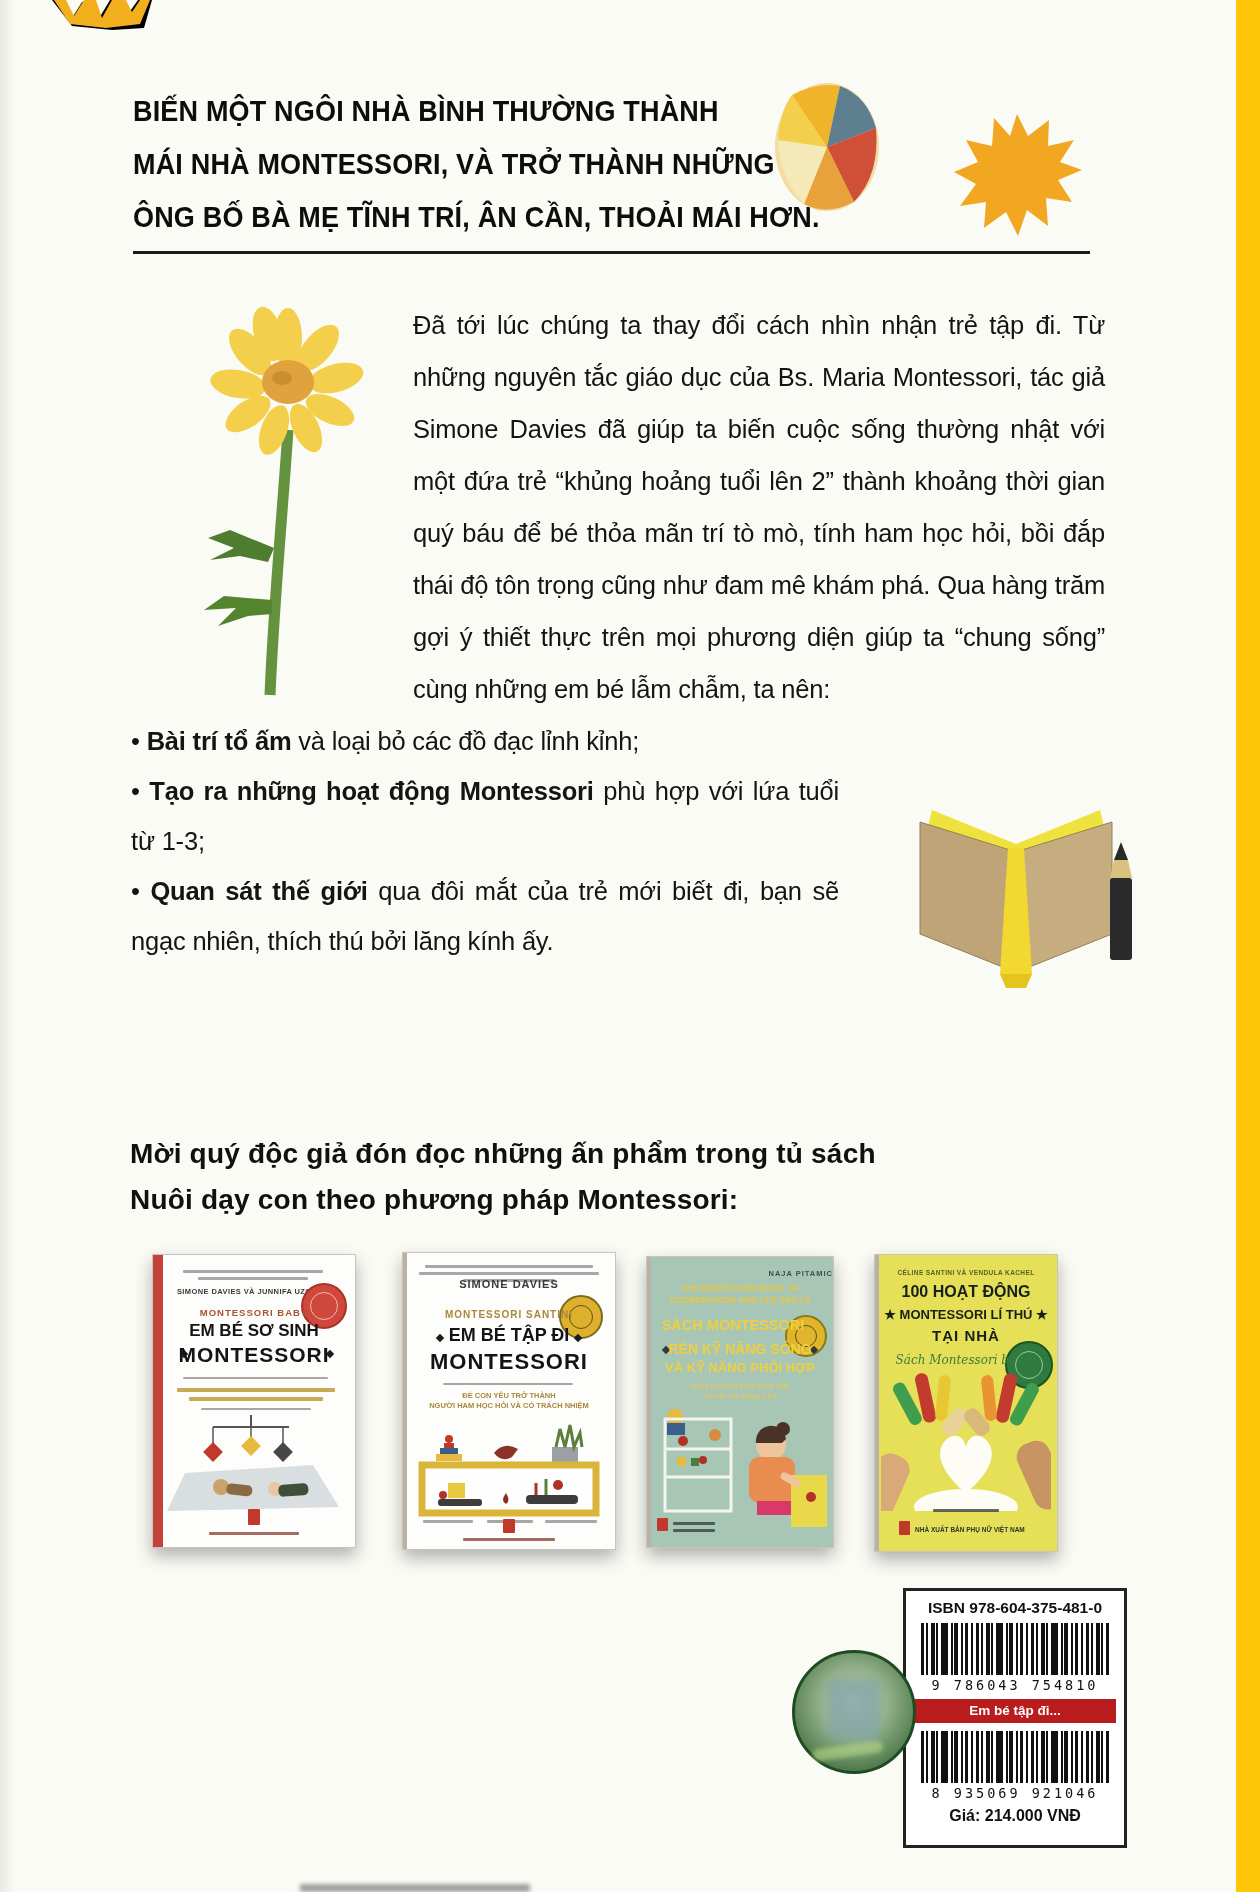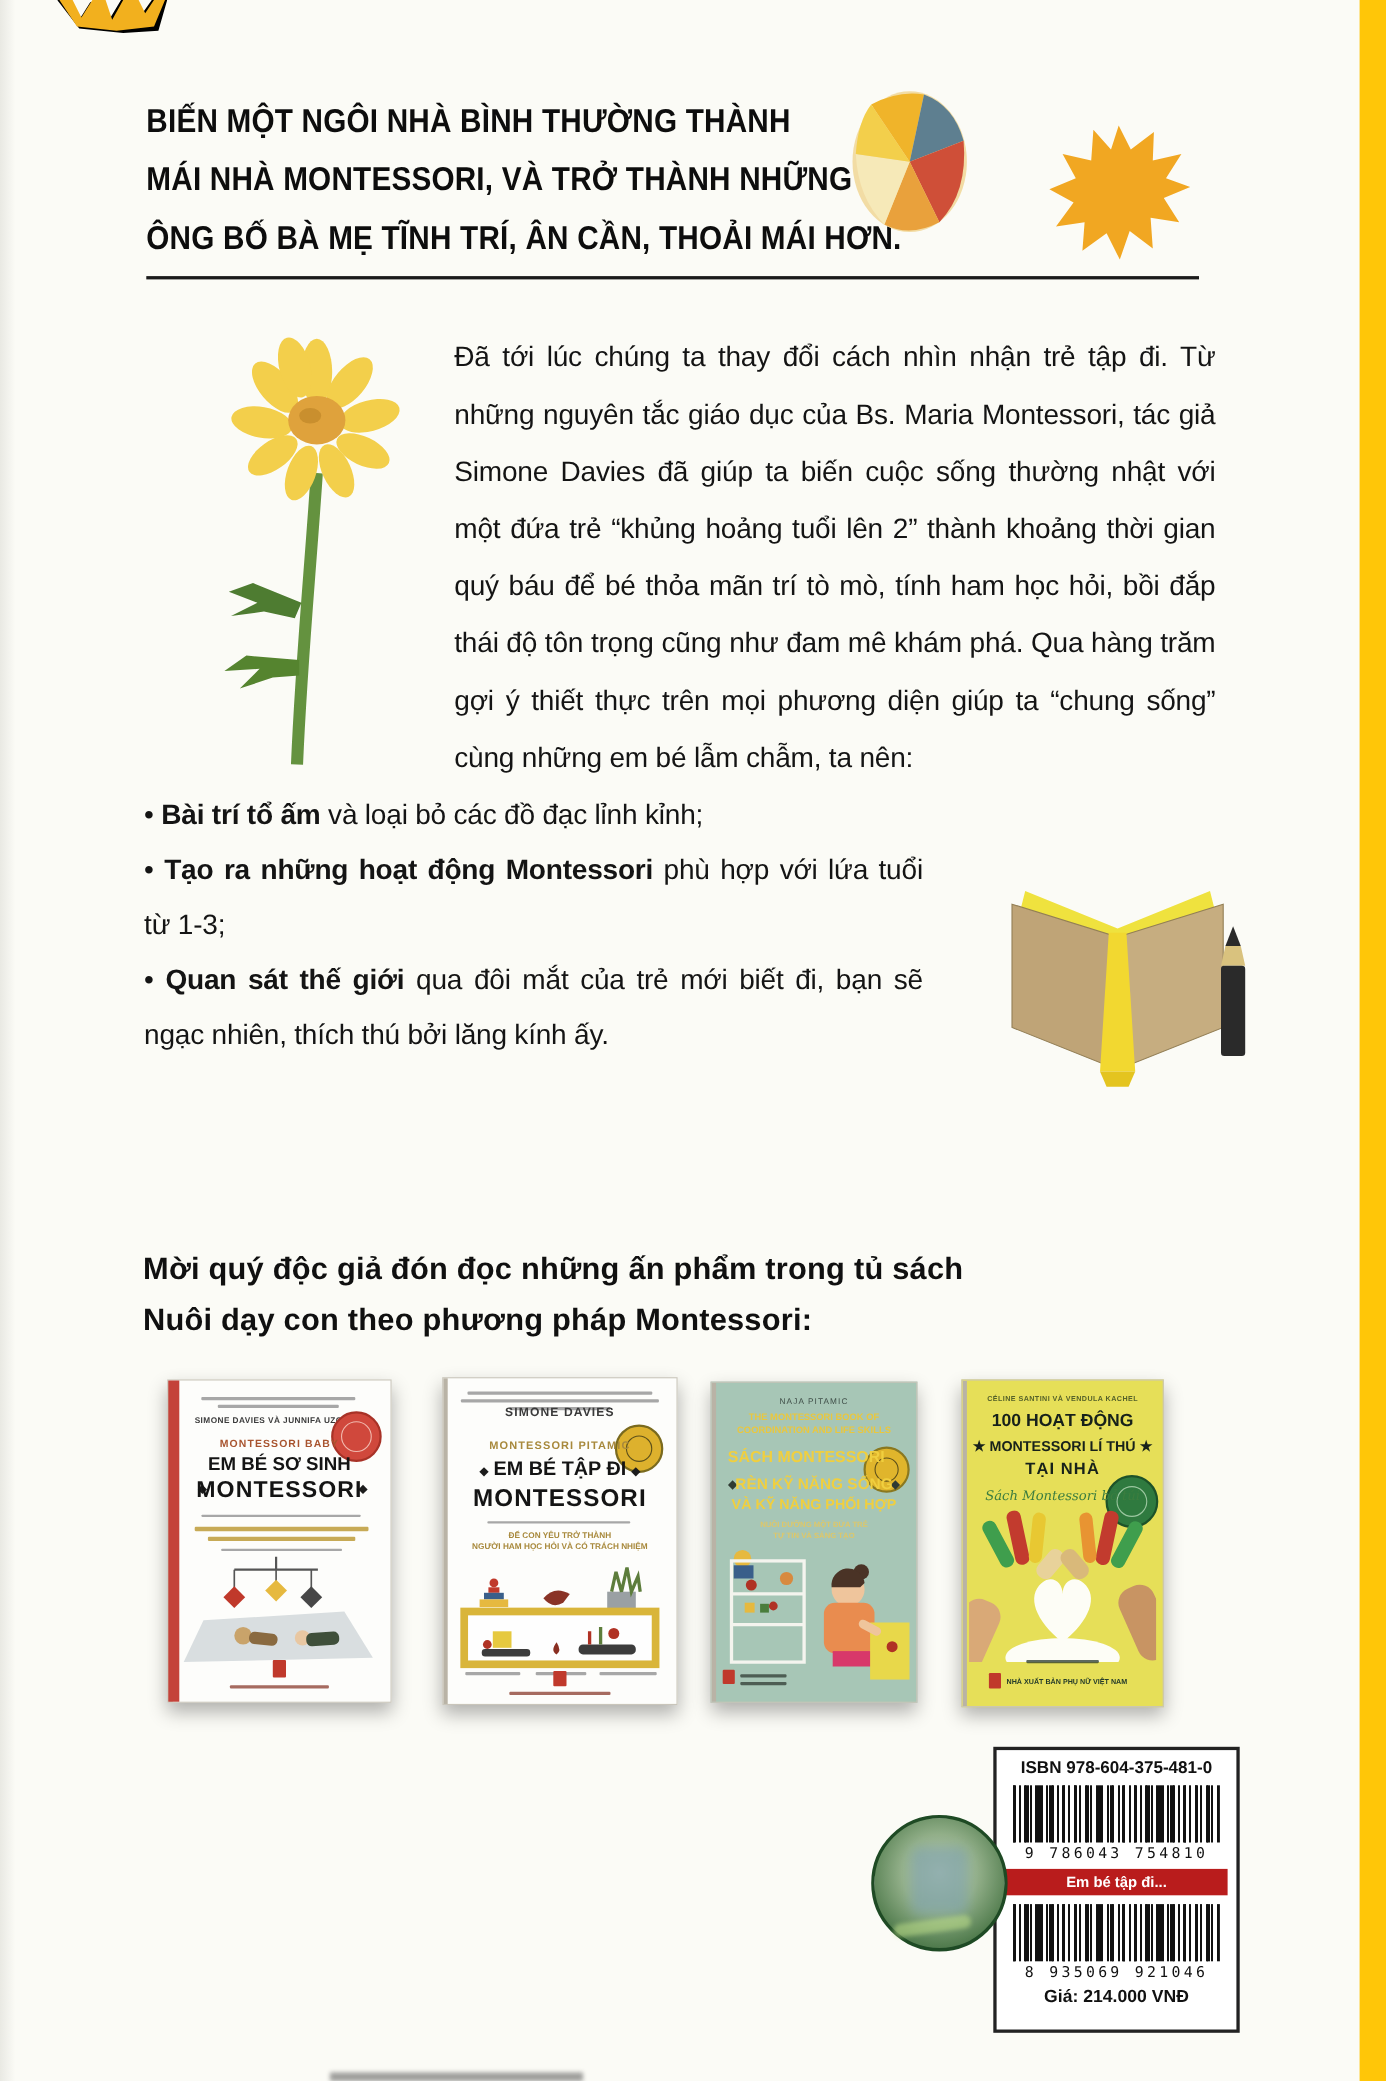--- a/index.html
+++ b/index.html
@@ -187,21 +187,21 @@
   </div>
 
   <div class="abs cover" id="b2">
     <div class="ph" style="left:22px;top:12px;width:168px;height:2.5px;"></div>
     <div class="ph" style="left:16px;top:19px;width:180px;height:2.5px;"></div>
     <div class="ph" style="left:60px;top:26px;width:92px;height:2.5px;"></div>
     <div class="ctr" style="top:25px;font-size:11px;font-weight:700;color:#3a3a3a;letter-spacing:1px;">SIMONE DAVIES</div>
     <div class="badge" style="right:12px;top:42px;width:40px;height:40px;background:#ddb12d;border:2px solid #7a6a1e;">
       <div style="position:absolute;inset:8px;border-radius:50%;border:1.5px solid #5d501a;"></div>
     </div>
-    <div class="ctr" style="top:56px;font-size:10px;font-weight:700;color:#a8893c;letter-spacing:1px;">MONTESSORI PITAMIC</div>
+    <div class="ctr" style="top:56px;font-size:10px;font-weight:700;color:#a8893c;letter-spacing:1px;">MONTESSORI SANTINI</div>
     <div class="diamond" style="left:34px;top:82px;"></div>
     <div class="diamond" style="right:34px;top:82px;"></div>
     <div class="ctr" style="top:72px;font-size:18px;font-weight:700;color:#141414;">EM BÉ TẬP ĐI</div>
     <div class="ctr" style="top:96px;font-size:22px;font-weight:700;color:#141414;letter-spacing:1px;">MONTESSORI</div>
     <div class="ph" style="left:40px;top:130px;width:130px;height:2px;"></div>
     <div class="ctr" style="top:138px;font-size:7.5px;font-weight:700;color:#a8893c;">ĐỂ CON YÊU TRỞ THÀNH</div>
     <div class="ctr" style="top:148px;font-size:7.5px;font-weight:700;color:#a8893c;">NGƯỜI HAM HỌC HỎI VÀ CÓ TRÁCH NHIỆM</div>
     <svg class="abs" style="left:11px;top:160px;" width="190" height="104" viewBox="0 0 190 104">
       <rect x="30" y="30" width="10" height="5" fill="#c0392b"></rect>
       <rect x="26" y="35" width="18" height="6" fill="#3a5f8a"></rect>
@@ -221,21 +221,21 @@
       <circle cx="144" cy="72" r="5" fill="#b03224"></circle>
     </svg>
     <div class="ph" style="left:20px;bottom:26px;width:50px;"></div>
     <div class="ph" style="left:84px;bottom:26px;width:46px;"></div>
     <div class="ph" style="left:142px;bottom:26px;width:52px;"></div>
     <div class="logo-red" style="left:100px;bottom:16px;width:12px;height:14px;"></div>
     <div class="ph" style="left:60px;bottom:8px;width:92px;height:3px;background:#8a3b2d;"></div>
   </div>
 
   <div class="abs cover" id="b3">
-    <div class="ctr" style="top:12px;font-size:7.5px;font-weight:400;color:#41504a;letter-spacing:1px;">NAJA PITAMIC</div>
+    <div class="ctr" style="top:12px;font-size:7.5px;font-weight:700;color:#41504a;letter-spacing:1px;text-align:right;">NAJA PITAMIC</div>
     <div class="ctr" style="top:26px;font-size:8.5px;font-weight:700;color:#e9c73f;">THE MONTESSORI BOOK OF</div>
     <div class="ctr" style="top:38px;font-size:8.5px;font-weight:700;color:#e9c73f;">COORDINATION AND LIFE SKILLS</div>
     <div class="badge" style="right:6px;top:58px;width:38px;height:38px;background:#e0b52c;border:2px solid #8a7820;">
       <div style="position:absolute;inset:8px;border-radius:50%;border:1.5px solid #5d501a;"></div>
     </div>
     <div class="ctr" style="top:60px;left:-14px;font-size:14.5px;font-weight:700;color:#f0cf3f;">SÁCH MONTESSORI</div>
     <div class="diamond" style="left:16px;top:90px;background:#2f3b33;"></div>
     <div class="diamond" style="right:16px;top:90px;background:#2f3b33;"></div>
     <div class="ctr" style="top:84px;font-size:14px;font-weight:700;color:#f0cf3f;">RÈN KỸ NĂNG SỐNG</div>
     <div class="ctr" style="top:103px;font-size:13px;font-weight:700;color:#f0cf3f;">VÀ KỸ NĂNG PHỐI HỢP</div>

